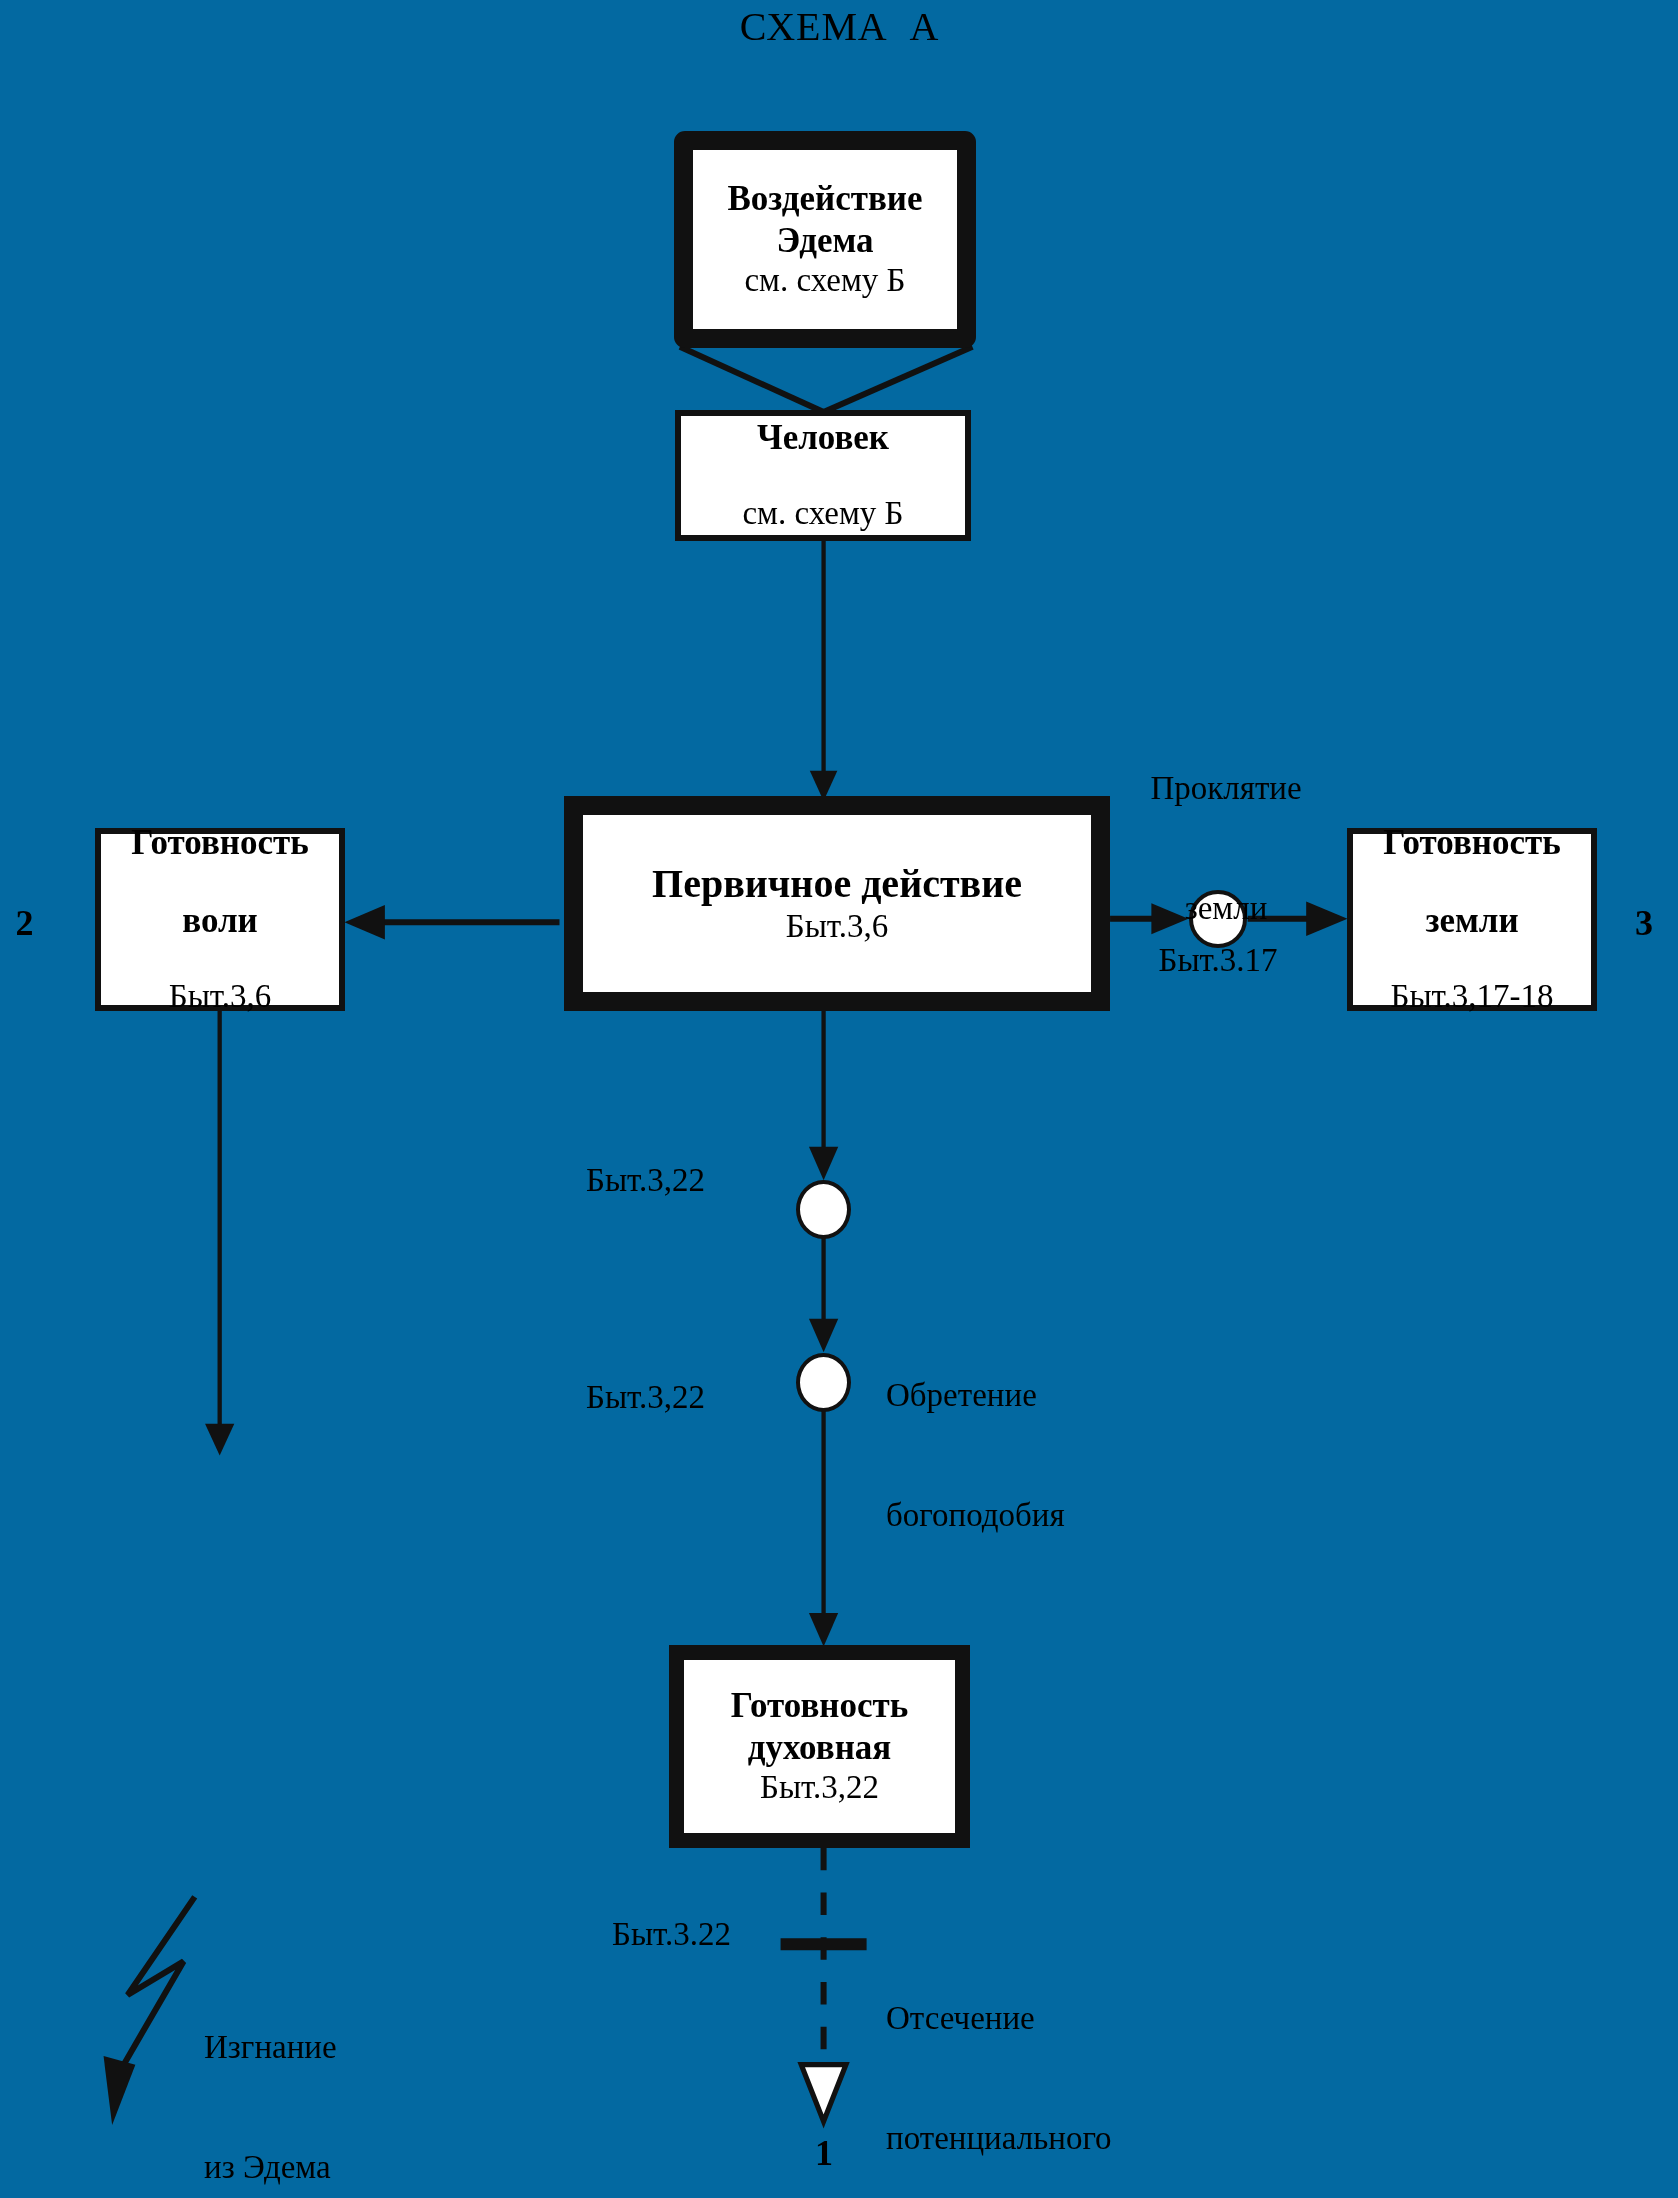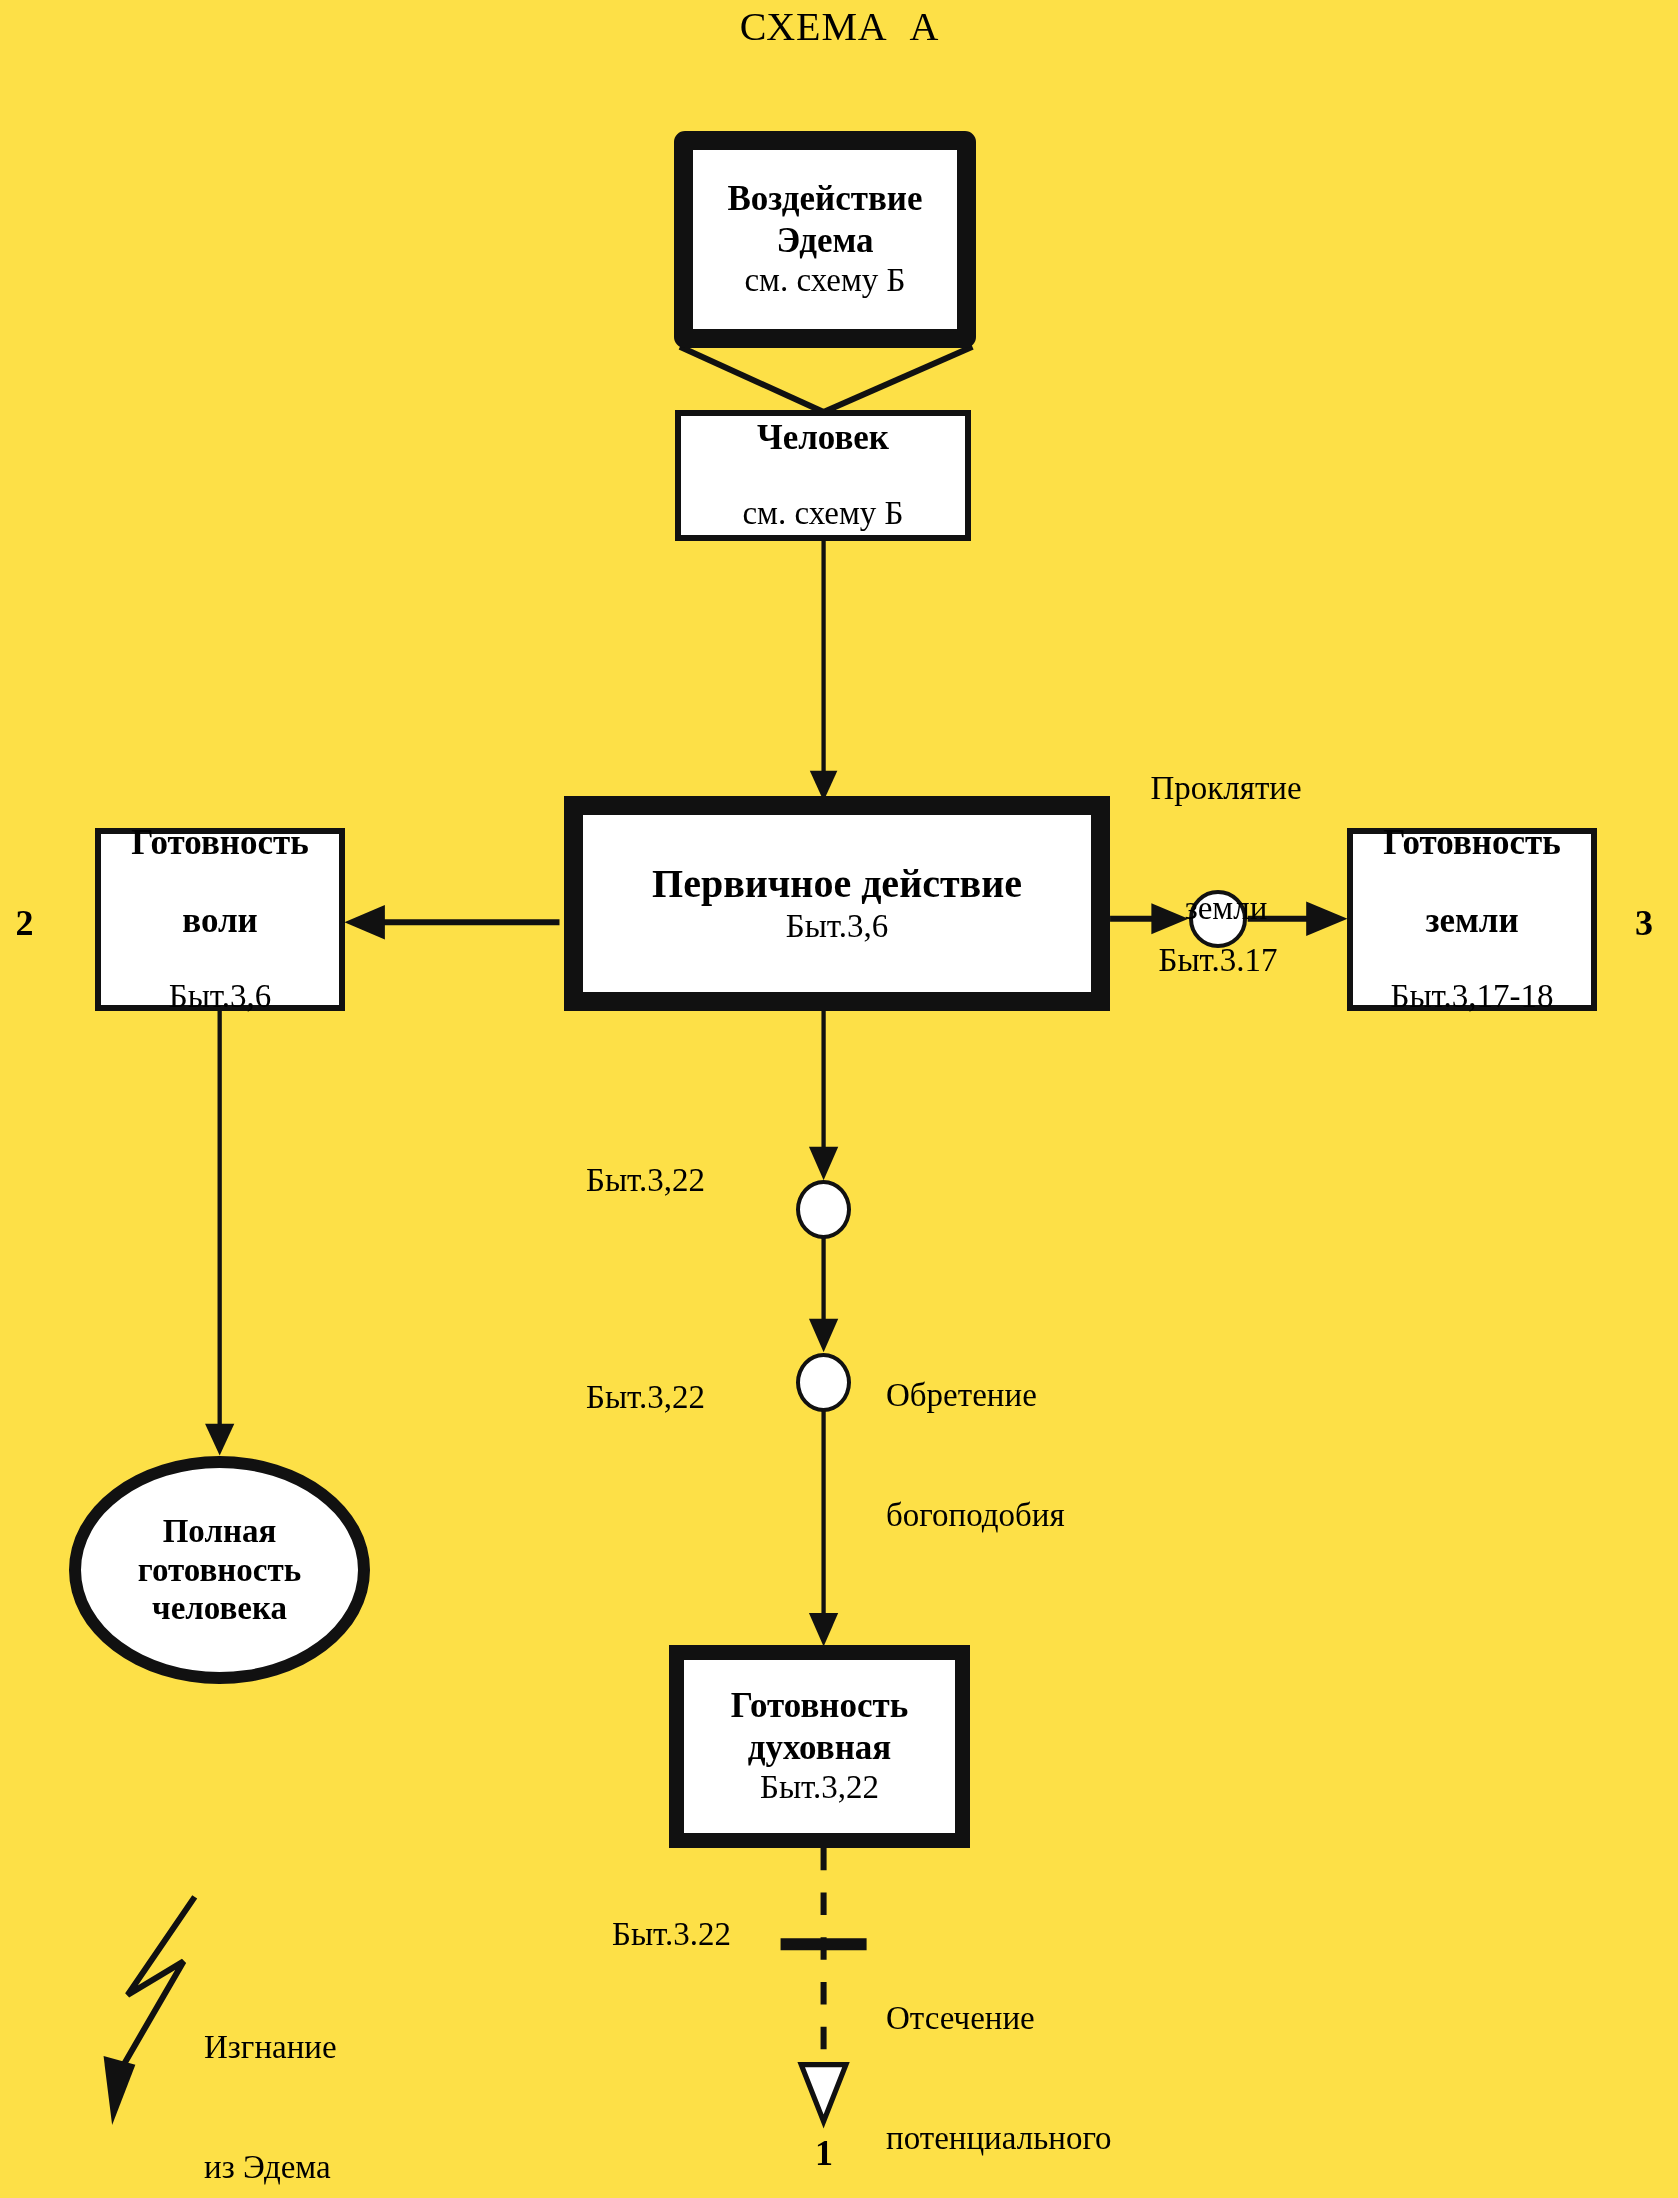--- a/index.html
+++ b/index.html
@@ -9,21 +9,21 @@
     background: #ffffff;
   }
   body {
     font-family: "Liberation Serif", "DejaVu Serif", serif;
     color: #000000;
   }
   #canvas {
     position: relative;
     width: 1679px;
     height: 2198px;
-    background: #fde047;
+    background: #0369a1;
     overflow: hidden;
   }
   #edges {
     position: absolute;
     left: 0; top: 0;
     width: 1679px;
     height: 2198px;
     pointer-events: none;
   }
 
@@ -210,25 +210,20 @@
     <div class="node-title">земли</div>
     <div class="node-ref">Быт.3,17-18</div>
   </div>
 
   <div class="node-box thick" style="left:669px; top:1645px; width:301px; height:203px;">
     <div class="node-title">Готовность</div>
     <div class="node-title">духовная</div>
     <div class="node-ref">Быт.3,22</div>
   </div>
 
-  <div class="node-ellipse" style="left:69px; top:1456px; width:301px; height:228px;">
-    <div class="node-title" style="font-size:33px;">Полная</div>
-    <div class="node-title" style="font-size:33px;">готовность</div>
-    <div class="node-title" style="font-size:33px;">человека</div>
-  </div>
 
   <div class="junction" style="left:1189px; top:890px; width:58px; height:58px;"></div>
   <div class="junction" style="left:796px; top:1180px; width:55px; height:59px;"></div>
   <div class="junction" style="left:796px; top:1353px; width:55px; height:59px;"></div>
 
   <div class="ann center" style="left:1084px; top:687px; width:284px;">
     <div>Проклятие</div>
     <div>земли</div>
   </div>
 

